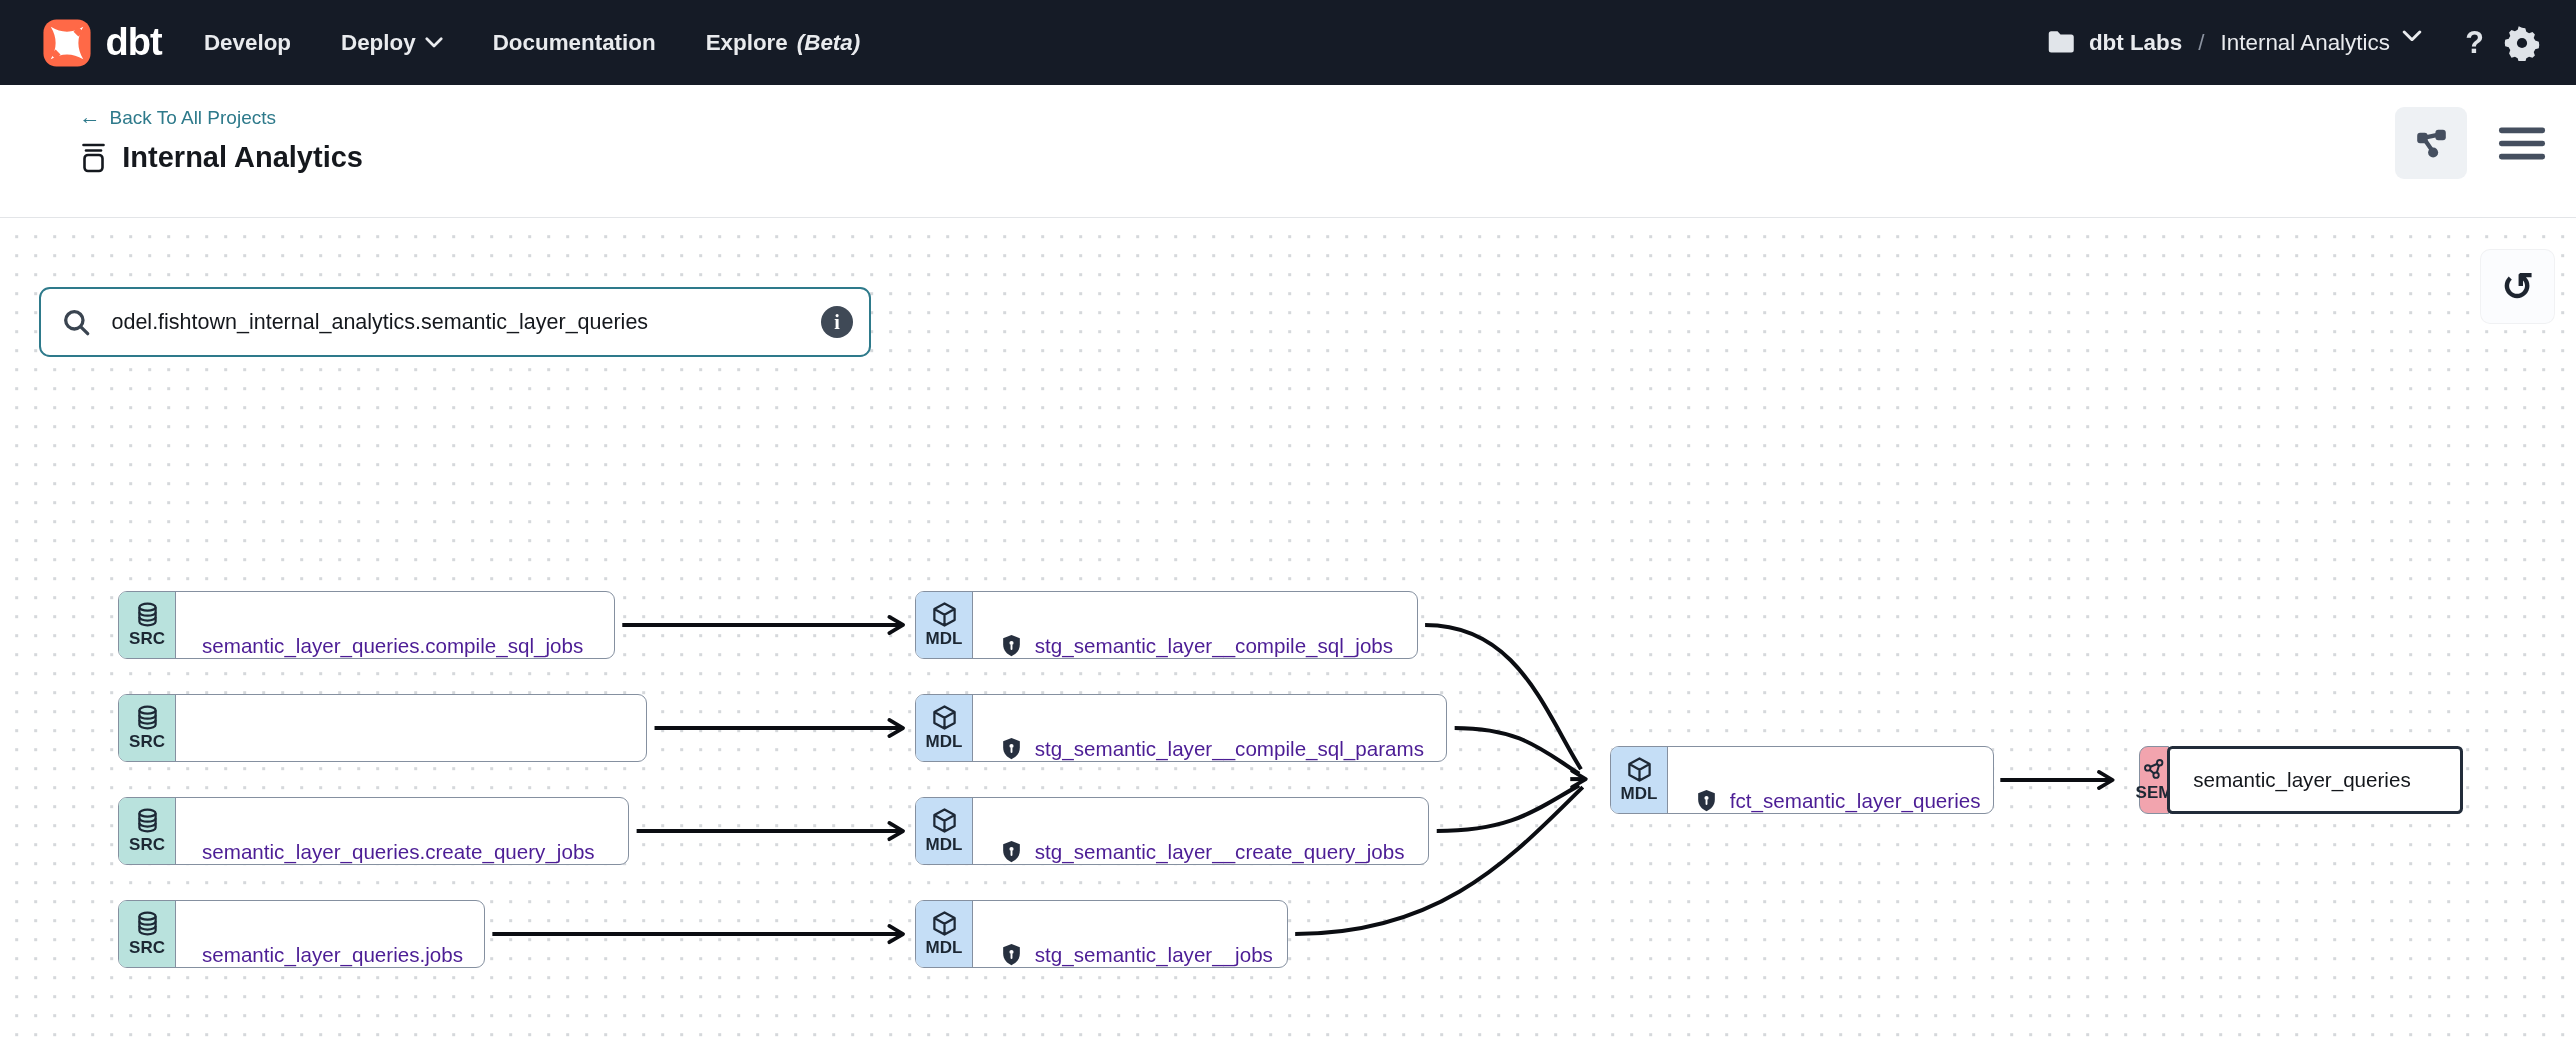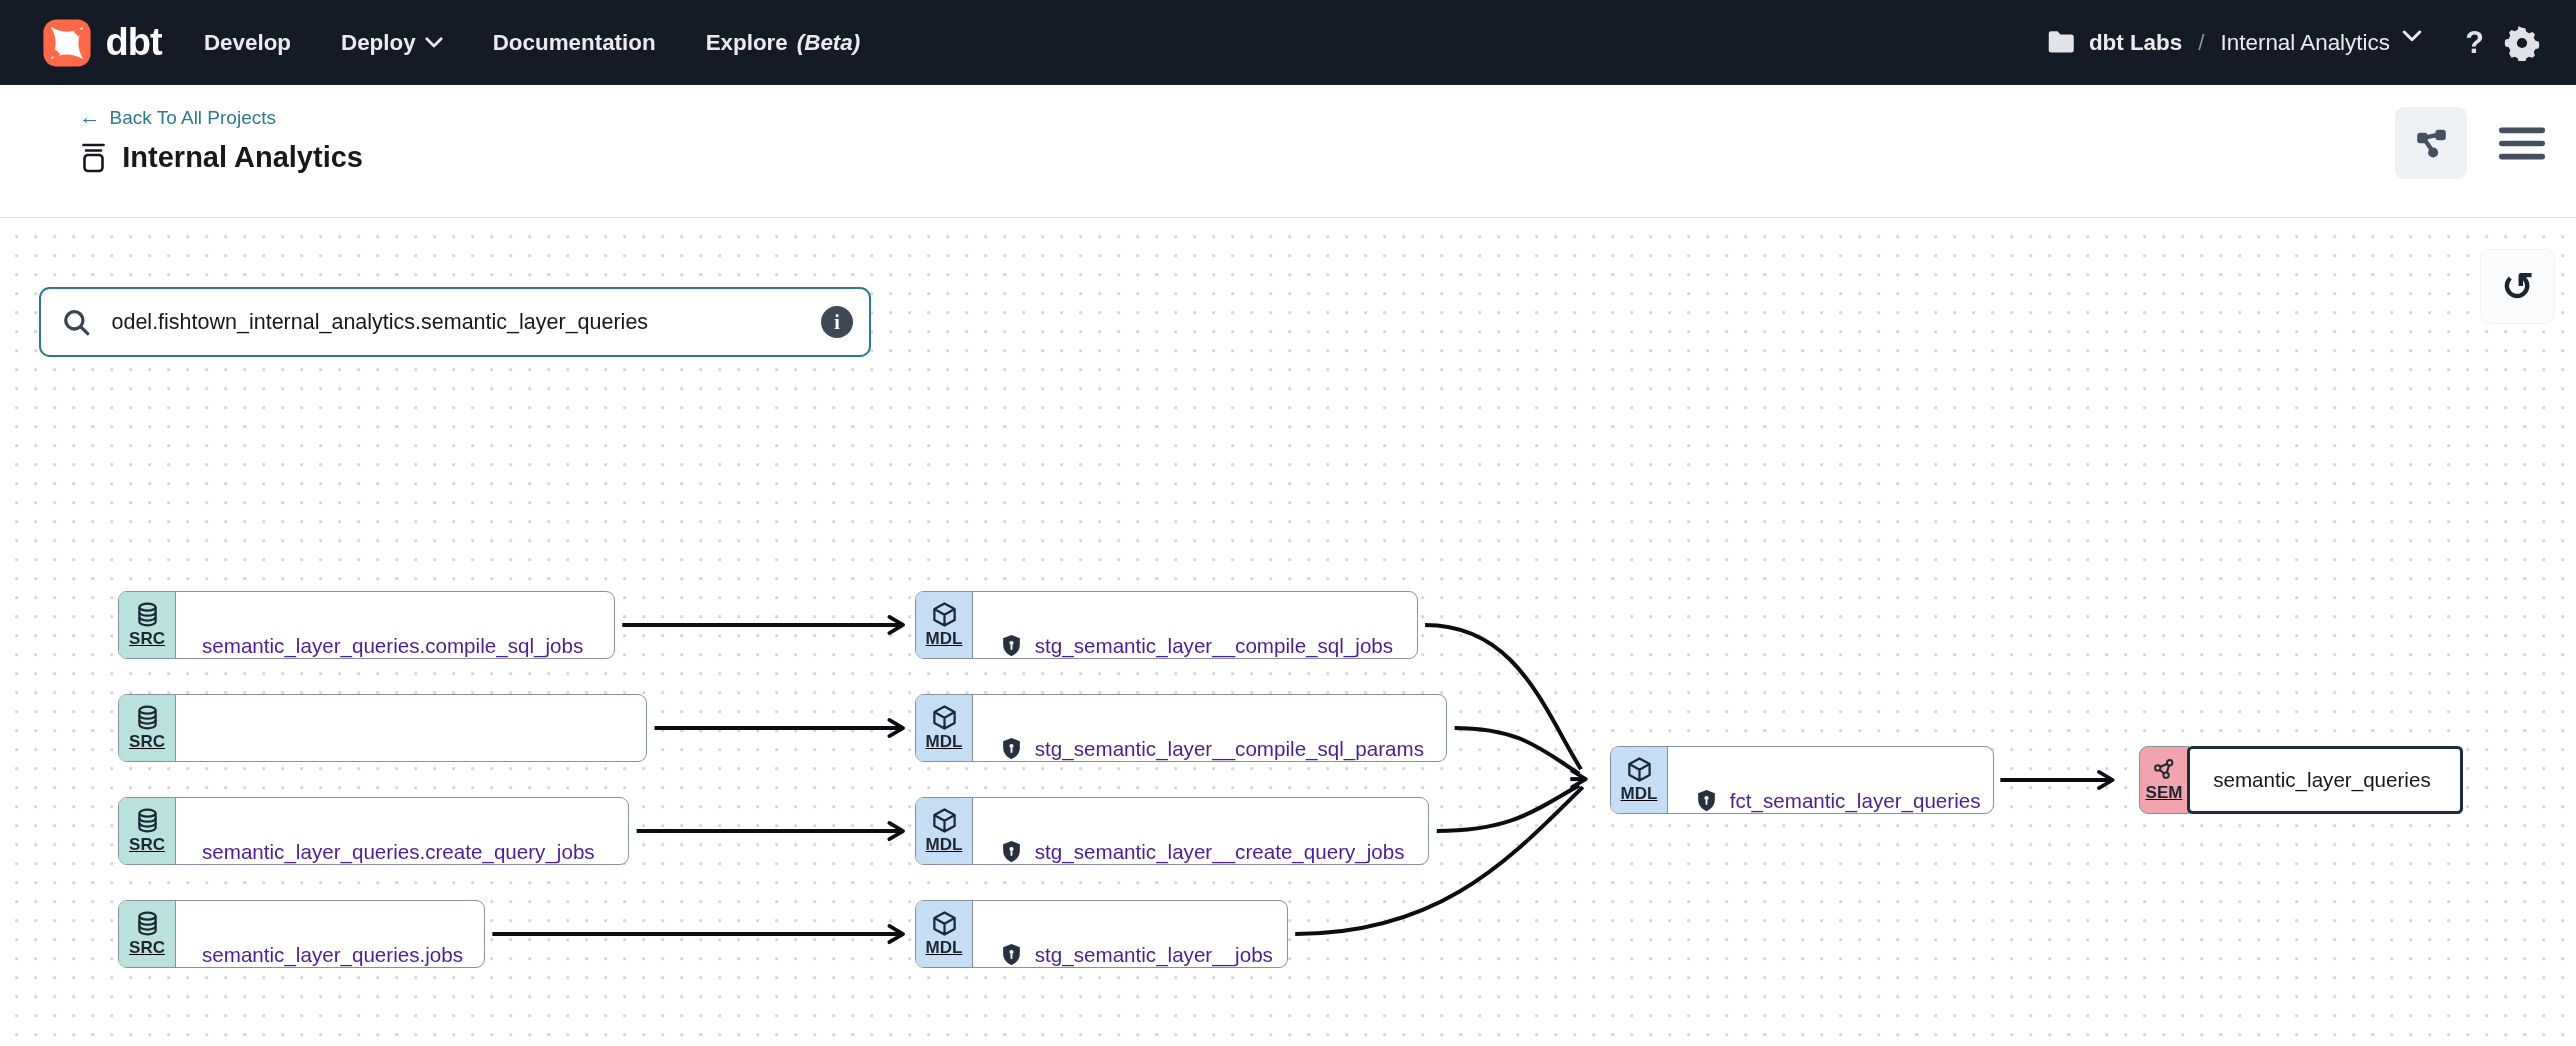--- a/index.html
+++ b/index.html
@@ -43,26 +43,26 @@
                 text-decoration:underline dotted #e0604d 2.7px; text-underline-offset:7.2px; }
   .infodot { width:32px; height:32px; border-radius:50%; background:#3f4956; color:#fff; font-size:20px;
              font-weight:700; display:flex; align-items:center; justify-content:center; flex:0 0 auto; font-family:"Liberation Serif",serif; }
   .resetbtn { position:absolute; left:2481px; top:30px; width:73px; height:73px; background:#fbfcfe; border-radius:9px;
               display:flex; align-items:center; justify-content:center; cursor:pointer; box-shadow:0 0 0 0.9px #f0f1f3; }
   .resetbtn span { font-size:39px; color:#1d242f; font-weight:700; line-height:1; }
 
   
   .node { position:absolute; height:68px; display:flex; background:#fff; border:1.8px solid #8590a0; border-radius:9px; cursor:pointer; }
   .badge { width:57px; flex:0 0 auto; display:flex; flex-direction:column; align-items:center; justify-content:center;
-           gap:0.9px; border-right:1.8px solid #8590a0; border-radius:7.2px 0 0 7.2px;text-decoration:underline; }
+           gap:0.9px; border-right:1.8px solid #8590a0; border-radius:7.2px 0 0 7.2px; }
   .btext { font-size:17px; font-weight:600; color:#1c2733; letter-spacing:0; }
   .nlabel { flex:1; display:flex; align-items:flex-end; gap:10.8px; padding:0 26px; font-size:20.6px; color:#4c1d95; white-space:nowrap; overflow:hidden; }
   
   .node.sem { border:none; background:transparent; border-radius:0; }
-  .node.sem .badge { width:50px; border:1.8px solid #8590a0; border-radius:9px 0 0 9px; }
+  .node.sem .badge { width:30px; border:1.8px solid #8590a0; border-radius:9px 0 0 9px; }
   .node.sem .sem-main { flex:1; background:#fff; border:3.6px solid #222c3a; border-radius:5.4px; margin-left:-1.8px;
                         display:flex; align-items:center; padding:0 23px; font-size:20.6px; color:#14171c; white-space:nowrap; }
   .icon { flex:0 0 auto; display:block; }
 </style>
 </head>
 <body>
 
 <div class="topnav">
   <div class="brand">
     <svg class="icon" width="52" height="52" viewBox="0 0 64 64">

